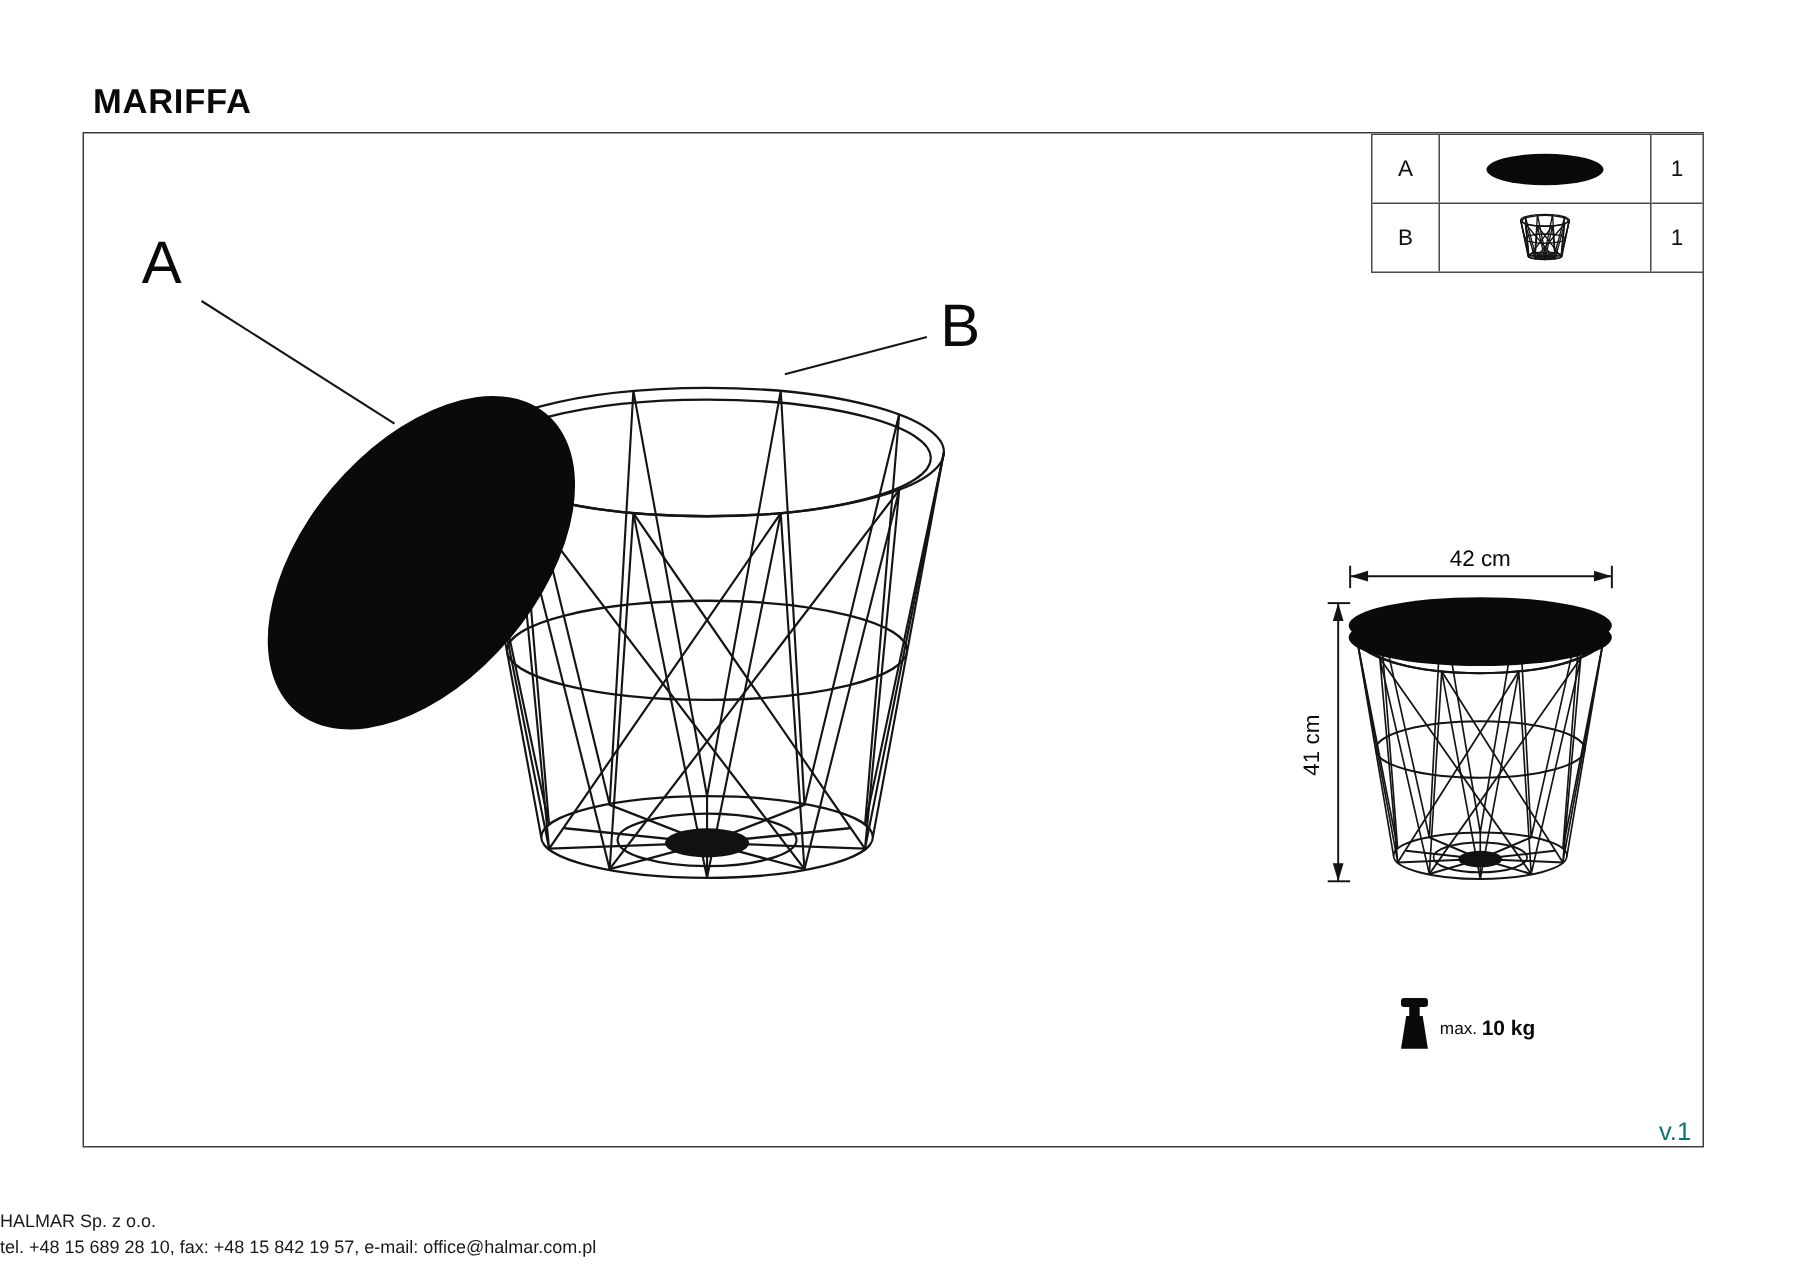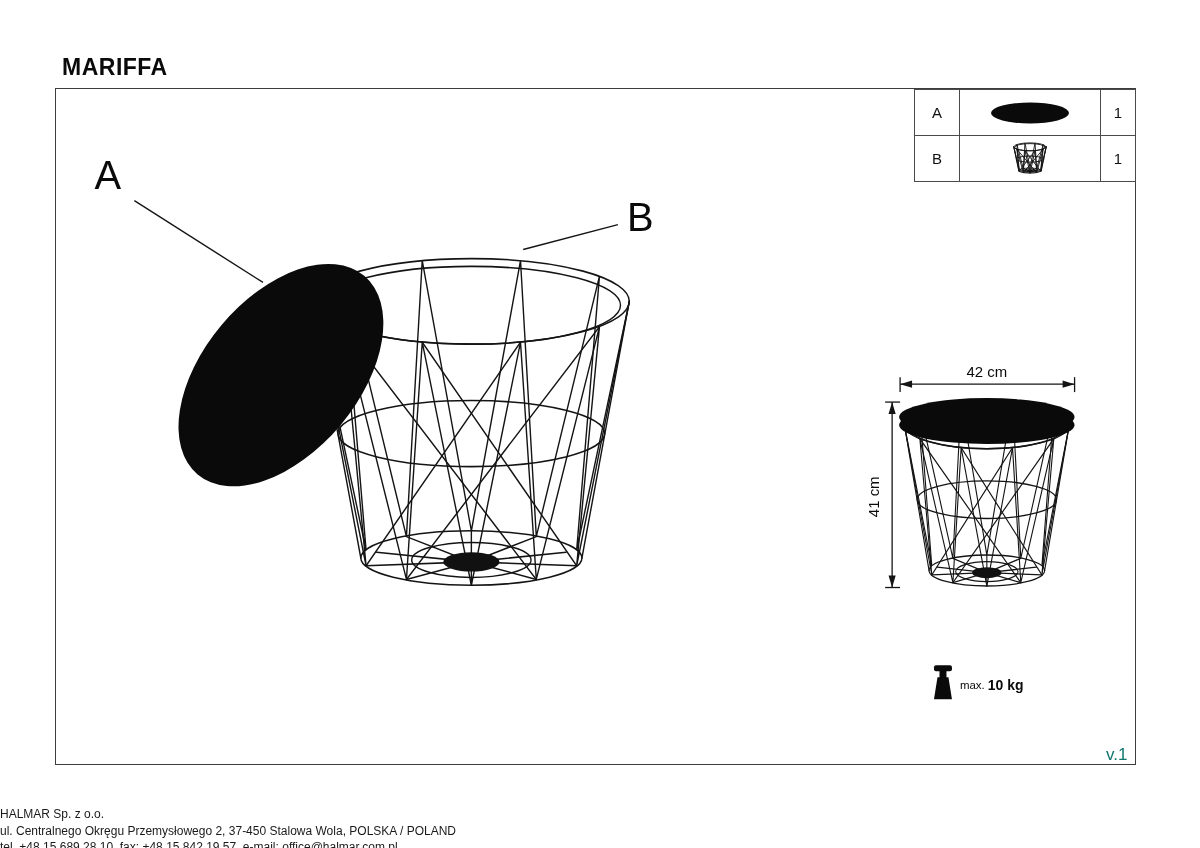--- a/index.html
+++ b/index.html
@@ -134,17 +134,16 @@
         </svg>
       </div>
       <div class="pt-cell">1</div>
     </div>
   </div>
 
   <div class="version-label">v.1</div>
 
   <div class="footer">
     <div>HALMAR Sp. z o.o.</div>
-    <div>ul. Centralnego Okręgu Przemysłowego 2, 37-450 Stalowa Wola, POLSKA / POLAND</div>
     <div>tel. +48 15 689 28 10, fax: +48 15 842 19 57, e-mail: office@halmar.com.pl</div>
   </div>
 
 </div>
 
 </body></html>

